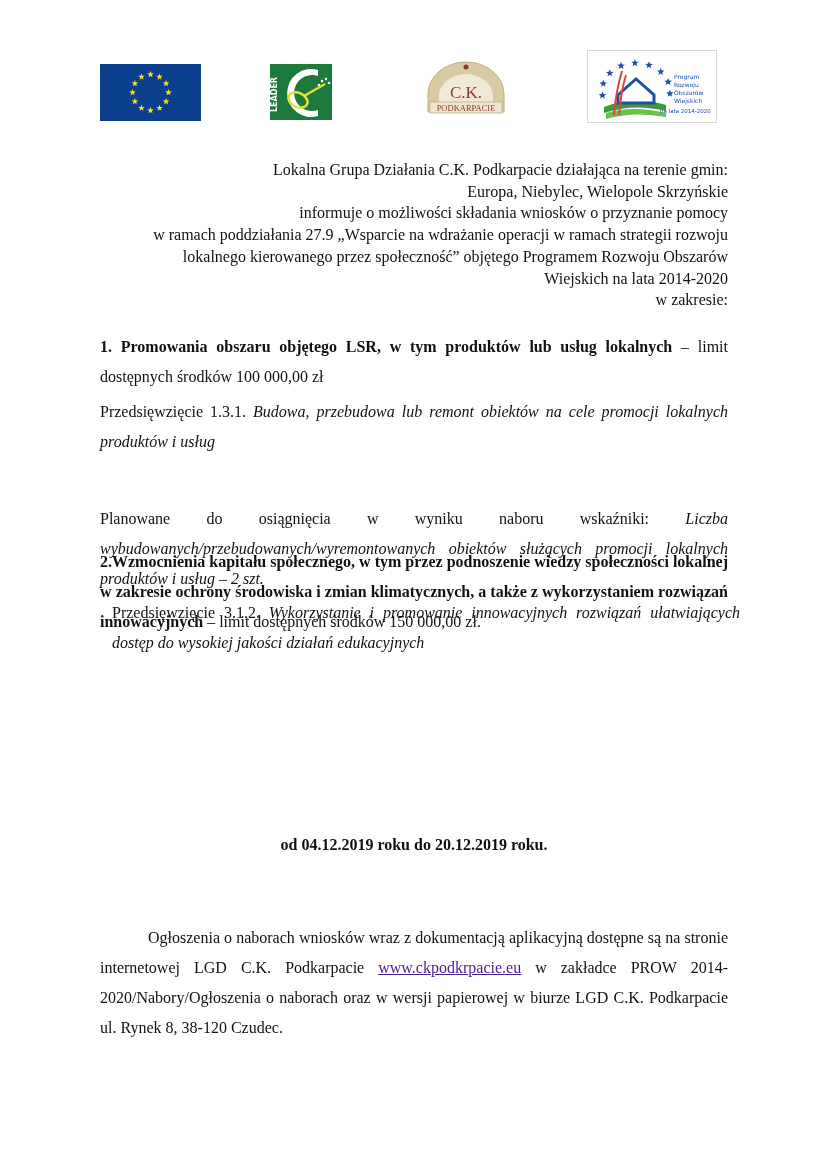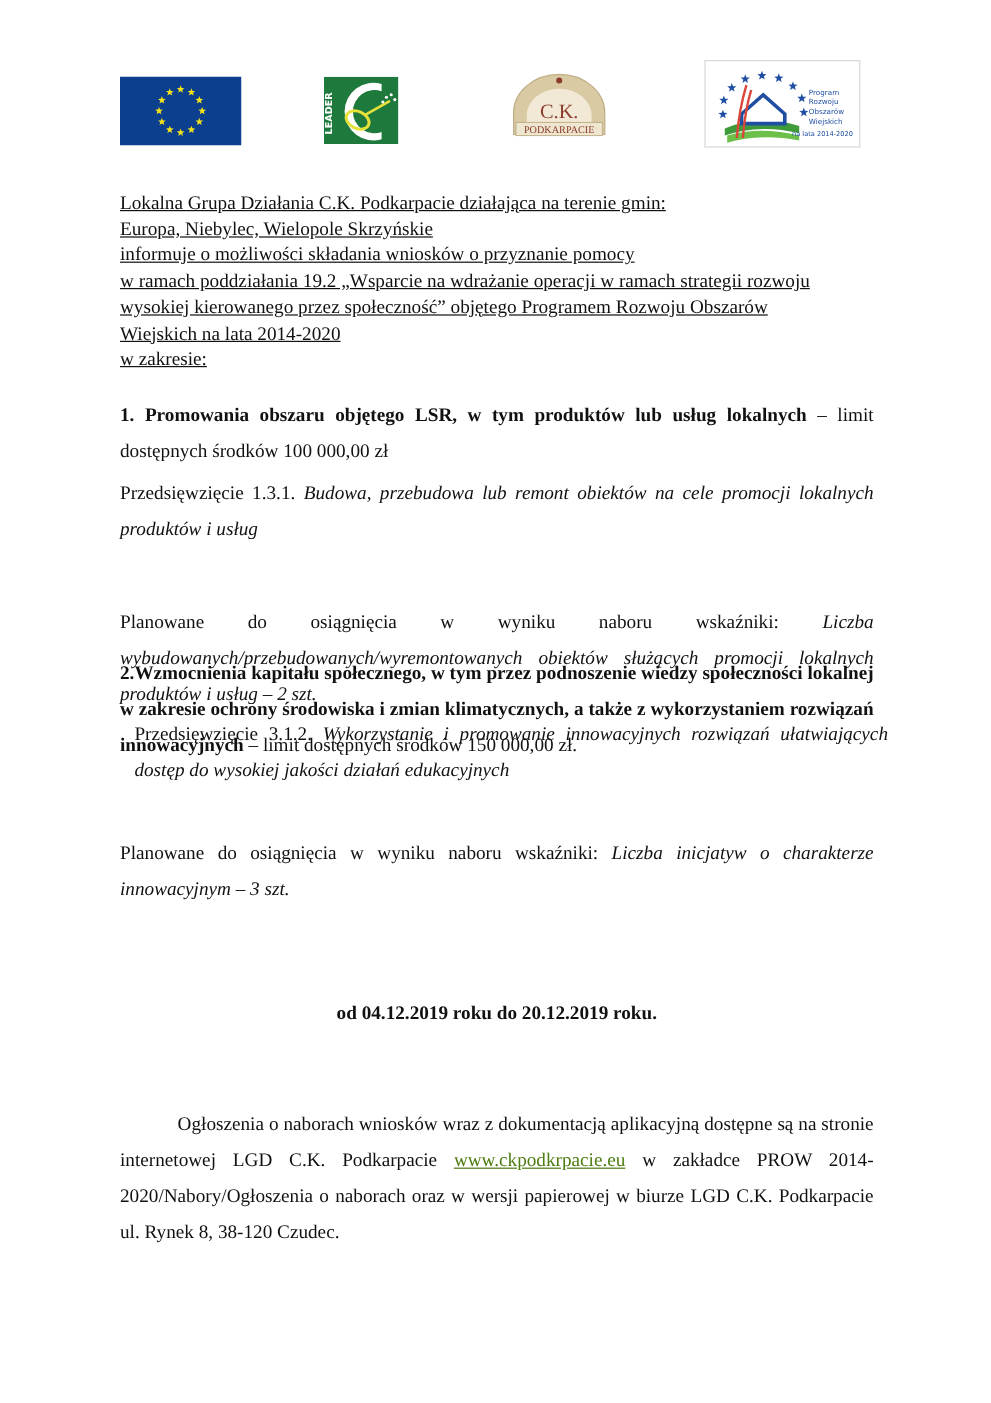--- a/index.html
+++ b/index.html
@@ -17,36 +17,36 @@
     .prow { left: 587px; top: 50px; width: 128px; height: 71px; border: 1px solid #d8d8d8; background: #fff; }
     .prow svg { width: 100%; height: 100%; display: block; }
 
     .motto {
       position: absolute; left: 0; width: 826px; top: 124px; text-align: center;
       font-family: "DejaVu Sans", sans-serif; font-style: italic; font-size: 10.5px; color: #111;
       letter-spacing: 0.05px;
     }
 
     .doc { position: absolute; left: 100px; width: 628px; font-family: "Liberation Serif", serif; font-size: 16px; color: #111; }
-    .center { text-align: left; line-height: 21.7px; text-decoration: underline; }
+    .center { text-align: right; line-height: 21.7px; }
     .intro { top: 159px; }
     .para { text-align: justify; line-height: 30px; }
     .b { font-weight: bold; }
     .i { font-style: italic; }
 
     .s1 { top: 332px; }
     .s1p { top: 397px; }
     .s1w { top: 461px; margin-top: 43px; }
     .s2 { top: 547px; }
     .s2p { top: 598px; margin-left: 12px; }
     .s2w { top: 697px; }
     .deadline-label { top: 783px; text-align: center; width: 628px; }
     .deadline-value { top: 836px; text-align: center; width: 628px; font-weight: bold; }
     .footer { top: 923px; text-indent: 48px; }
-    a.link { color: #4d7c0f; text-decoration: underline; }
+    a.link { color: #4c1d95; text-decoration: underline; }
   </style>
 </head>
 <body>
 
 <div class="page">
 
   <div class="logo eu-flag">
     <svg viewBox="0 0 101 57" id="eu-svg">
         <rect width="101" height="57" fill="#0d3f8f"></rect>
         <polygon points="68.50,25.10 69.34,27.34 71.73,27.45 69.86,28.94 70.50,31.25 68.50,29.93 66.50,31.25 67.14,28.94 65.27,27.45 67.66,27.34" fill="#f5e31a"></polygon>
@@ -113,44 +113,41 @@
       <text x="86" y="52" fill="#1f4ea3" font-size="6" font-family="DejaVu Sans, sans-serif">Wiejskich</text>
       <text x="72" y="62" fill="#1f4ea3" font-size="5.5" font-family="DejaVu Sans, sans-serif">na lata 2014-2020</text>
     </svg>
   </div>
 
 
   <div class="doc center intro">
     <div>Lokalna Grupa Działania C.K. Podkarpacie działająca na terenie gmin:</div>
     <div>Europa, Niebylec, Wielopole Skrzyńskie</div>
     <div>informuje o możliwości składania wniosków o przyznanie pomocy</div>
-    <div>w ramach poddziałania 19.2 „Wsparcie na wdrażanie operacji w ramach strategii rozwoju</div>
-    <div>wysokiej kierowanego przez społeczność” objętego Programem Rozwoju Obszarów</div>
+    <div>w ramach poddziałania 27.9 „Wsparcie na wdrażanie operacji w ramach strategii rozwoju</div>
+    <div>lokalnego kierowanego przez społeczność” objętego Programem Rozwoju Obszarów</div>
     <div>Wiejskich na lata 2014-2020</div>
     <div>w zakresie:</div>
   </div>
 
   <div class="doc para s1">
     <span class="b">1. Promowania obszaru objętego LSR, w tym produktów  lub usług lokalnych</span><span> – limit dostępnych środków 100 000,00 zł</span>
   </div>
   <div class="doc para s1p">
     <span>Przedsięwzięcie  1.3.1. </span><span class="i">Budowa, przebudowa lub remont obiektów na cele promocji lokalnych produktów i usług</span>
   </div>
   <div class="doc para s1w">
     <span>Planowane do osiągnięcia w wyniku naboru wskaźniki: </span><span class="i">Liczba wybudowanych/przebudowanych/wyremontowanych obiektów służących promocji lokalnych produktów i usług – 2 szt.</span>
   </div>
 
   <div class="doc para s2">
     <span class="b">2.Wzmocnienia kapitału społecznego, w tym przez podnoszenie wiedzy społeczności lokalnej w zakresie ochrony środowiska i zmian klimatycznych, a także z wykorzystaniem rozwiązań innowacyjnych</span><span> – limit dostępnych środków 150 000,00 zł.</span>
   </div>
   <div class="doc para s2p">
     <span>Przedsięwzięcie 3.1.2. </span><span class="i">Wykorzystanie i promowanie innowacyjnych rozwiązań ułatwiających dostęp do wysokiej jakości działań edukacyjnych</span>
   </div>
-  <div class="doc para s2w">
-    <span>Planowane do osiągnięcia  w wyniku naboru  wskaźniki: </span><span class="i">Liczba inicjatyw o charakterze innowacyjnym – 3 szt.</span>
-  </div>
 
   <div class="doc deadline-value">od 04.12.2019 roku do 20.12.2019 roku.</div>
 
   <div class="doc para footer">
     <span>Ogłoszenia o naborach wniosków wraz z dokumentacją aplikacyjną dostępne są na stronie internetowej LGD C.K. Podkarpacie </span><a class="link" href="#">www.ckpodkrpacie.eu</a><span> w zakładce PROW 2014-2020/Nabory/Ogłoszenia o naborach oraz w wersji papierowej w biurze LGD C.K. Podkarpacie ul. Rynek 8, 38-120 Czudec.</span>
   </div>
 </div>
 
 </body></html>

